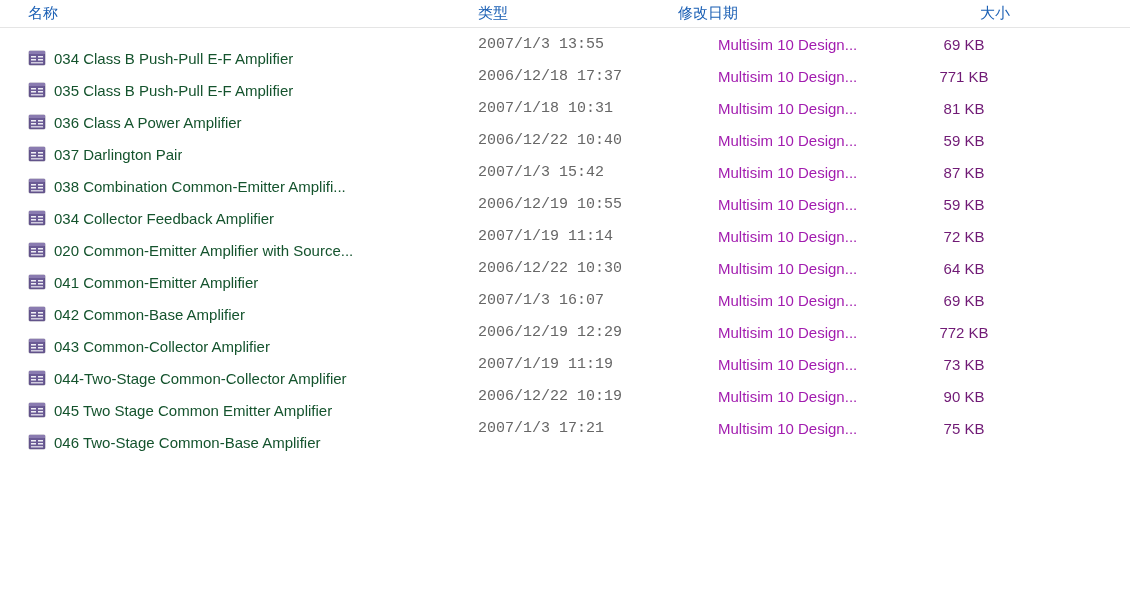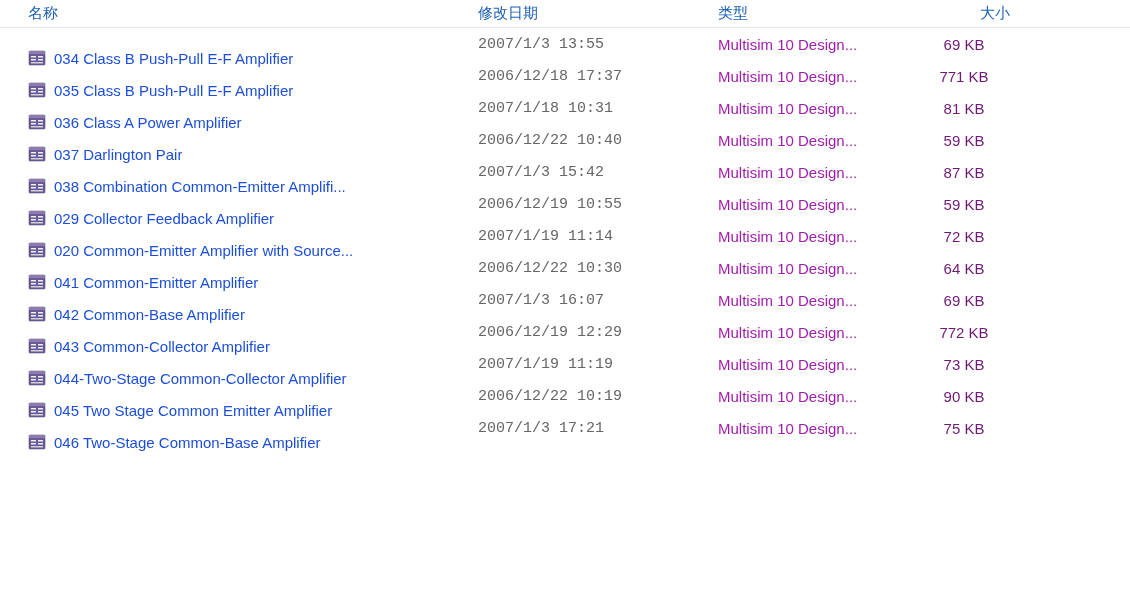--- a/index.html
+++ b/index.html
@@ -58,21 +58,21 @@
       padding: 0 8px;
       overflow: hidden;
       white-space: nowrap;
       text-overflow: ellipsis;
     }
     .name-cell {
       width: 470px;
       display: flex;
       align-items: center;
       padding-left: 28px;
-      color: #1d4ed8;
+      color: #14532d;
       margin-top: 28px;
     }
     .date-cell {
       width: 240px;
       color: #666;
       font-family: Liberation Mono, monospace;
     }
     .type-cell {
       width: 200px;
       color: #a21caf;
@@ -97,22 +97,22 @@
       text-overflow: ellipsis;
       white-space: nowrap;
     }
   </style>
 </head>
 <body>
 
 <div class="file-list">
   <div class="header-row">
     <div class="header-cell col-name">名称</div>
+    <div class="header-cell col-type">类型</div>
     <div class="header-cell col-date">修改日期</div>
-    <div class="header-cell col-type">类型</div>
     <div class="header-cell col-size">大小</div>
   </div>
   <div id="rows-container">
       <div class="row">
         <div class="cell name-cell">
           <span class="file-icon">
             <svg viewBox="0 0 18 18" width="18" height="18">
   <rect x="1" y="2" width="16" height="14" rx="1" fill="#6b5b95" stroke="#4a3d6b" stroke-width="0.5"></rect>
   <rect x="1" y="2" width="16" height="3" fill="#8a7bb0"></rect>
   <rect x="3" y="7" width="5" height="1.5" fill="#fff" opacity="0.9"></rect>
@@ -210,21 +210,21 @@
             <svg viewBox="0 0 18 18" width="18" height="18">
   <rect x="1" y="2" width="16" height="14" rx="1" fill="#6b5b95" stroke="#4a3d6b" stroke-width="0.5"></rect>
   <rect x="1" y="2" width="16" height="3" fill="#8a7bb0"></rect>
   <rect x="3" y="7" width="5" height="1.5" fill="#fff" opacity="0.9"></rect>
   <rect x="3" y="10" width="5" height="1.5" fill="#fff" opacity="0.9"></rect>
   <rect x="10" y="7" width="5" height="1.5" fill="#fff" opacity="0.9"></rect>
   <rect x="10" y="10" width="5" height="1.5" fill="#fff" opacity="0.9"></rect>
   <rect x="3" y="13" width="12" height="1.5" fill="#fff" opacity="0.7"></rect>
 </svg>
           </span>
-          <span class="file-name-text">029 Collector Feedback Amplifier</span>
+          <span class="file-name-text">034 Collector Feedback Amplifier</span>
         </div>
         <div class="cell date-cell">2006/12/19 10:55</div>
         <div class="cell type-cell">Multisim 10 Design...</div>
         <div class="cell size-cell">59 KB</div>
       </div>
       <div class="row">
         <div class="cell name-cell">
           <span class="file-icon">
             <svg viewBox="0 0 18 18" width="18" height="18">
   <rect x="1" y="2" width="16" height="14" rx="1" fill="#6b5b95" stroke="#4a3d6b" stroke-width="0.5"></rect>

